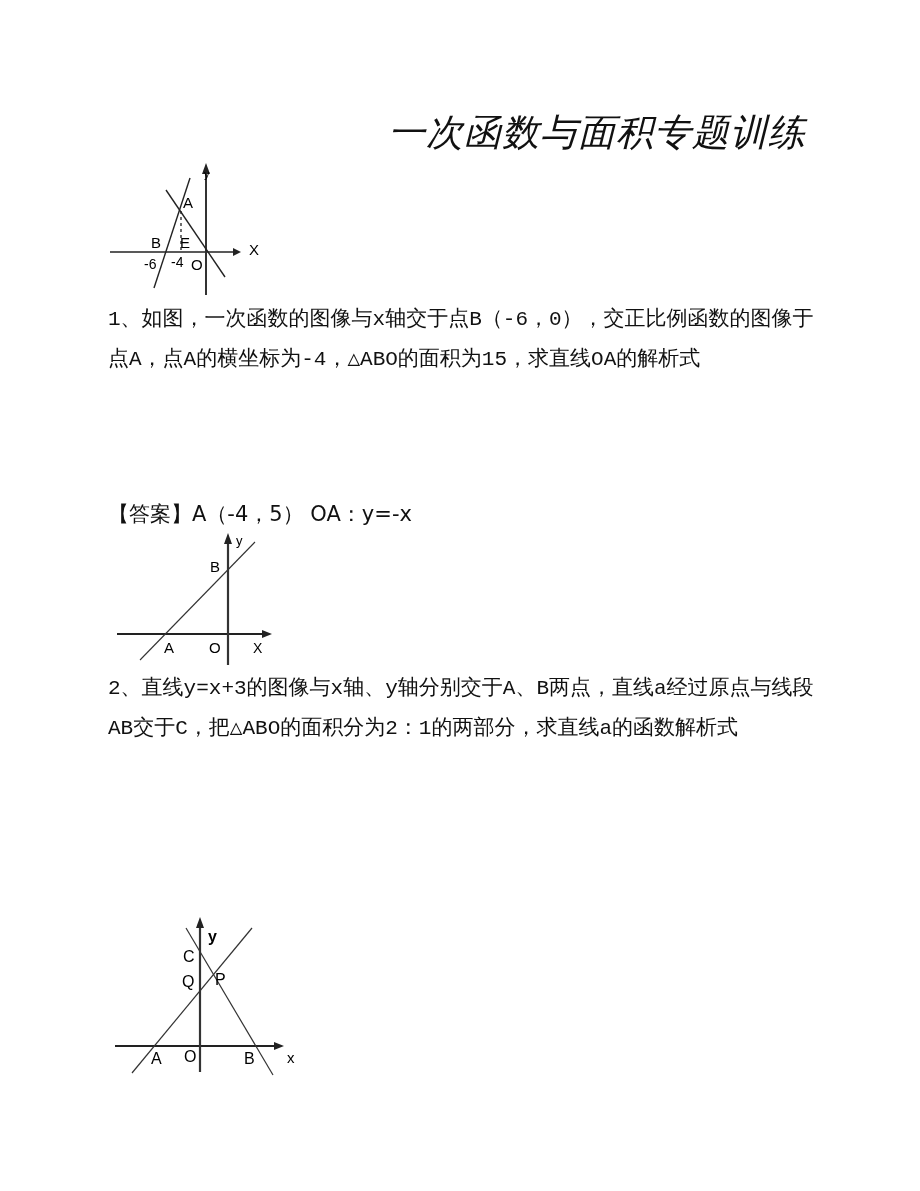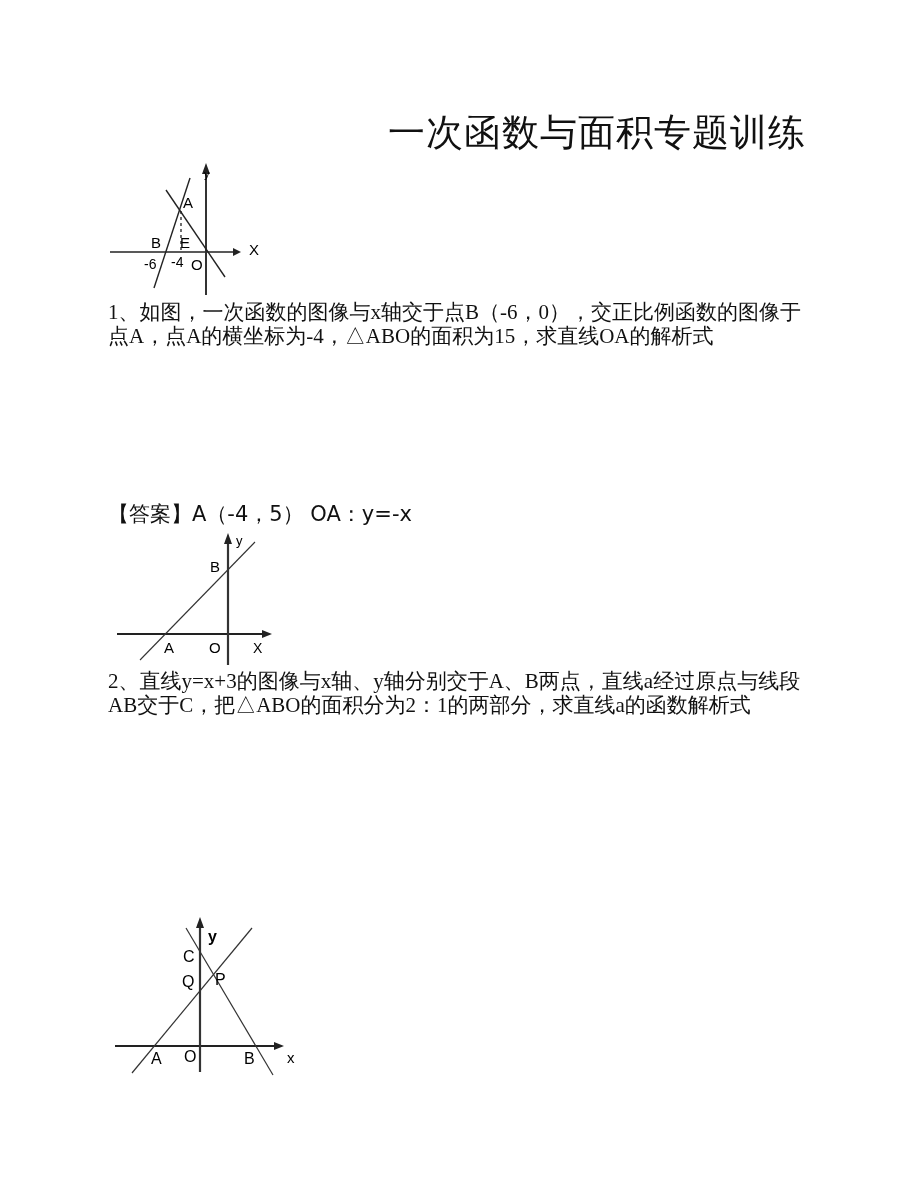--- a/index.html
+++ b/index.html
@@ -1,21 +1,21 @@
 <!DOCTYPE html>
 <html><head>
 <meta charset="utf-8">
 <style>
   html, body { margin: 0; padding: 0; background: #ffffff; }
   body { width: 920px; height: 1191px; position: relative; overflow: hidden;
          font-family: "DejaVu Serif", "Liberation Serif", serif; color: #111; }
   .title { position: absolute; left: 388px; top: 108px; font-size: 37px; letter-spacing: 1px;
-           font-family: "DejaVu Serif", "Liberation Serif", serif; font-weight: normal; white-space: nowrap; }
-  .para { position: absolute; left: 108px; width: 710px; font-size: 21px; line-height: 24px;
-          font-family: Liberation Serif, serif; }
+           font-family: "DejaVu Serif", "Liberation Serif", serif; font-weight: normal; white-space: nowrap; font-style: italic; }
+  .para { position: absolute; left: 108px; width: 710px; font-size: 21px; line-height: 40px;
+          font-family: Liberation Mono, monospace; }
   .answer { position: absolute; left: 108px; top: 500px; font-size: 21px;
             font-family: "DejaVu Sans", "Liberation Sans", sans-serif; white-space: nowrap; }
   .fig { position: absolute; }
   svg text { font-family: "Liberation Sans", "DejaVu Sans", sans-serif; }
 </style>
 </head>
 <body>
 
 <div class="title">一次函数与面积专题训练</div>
 

